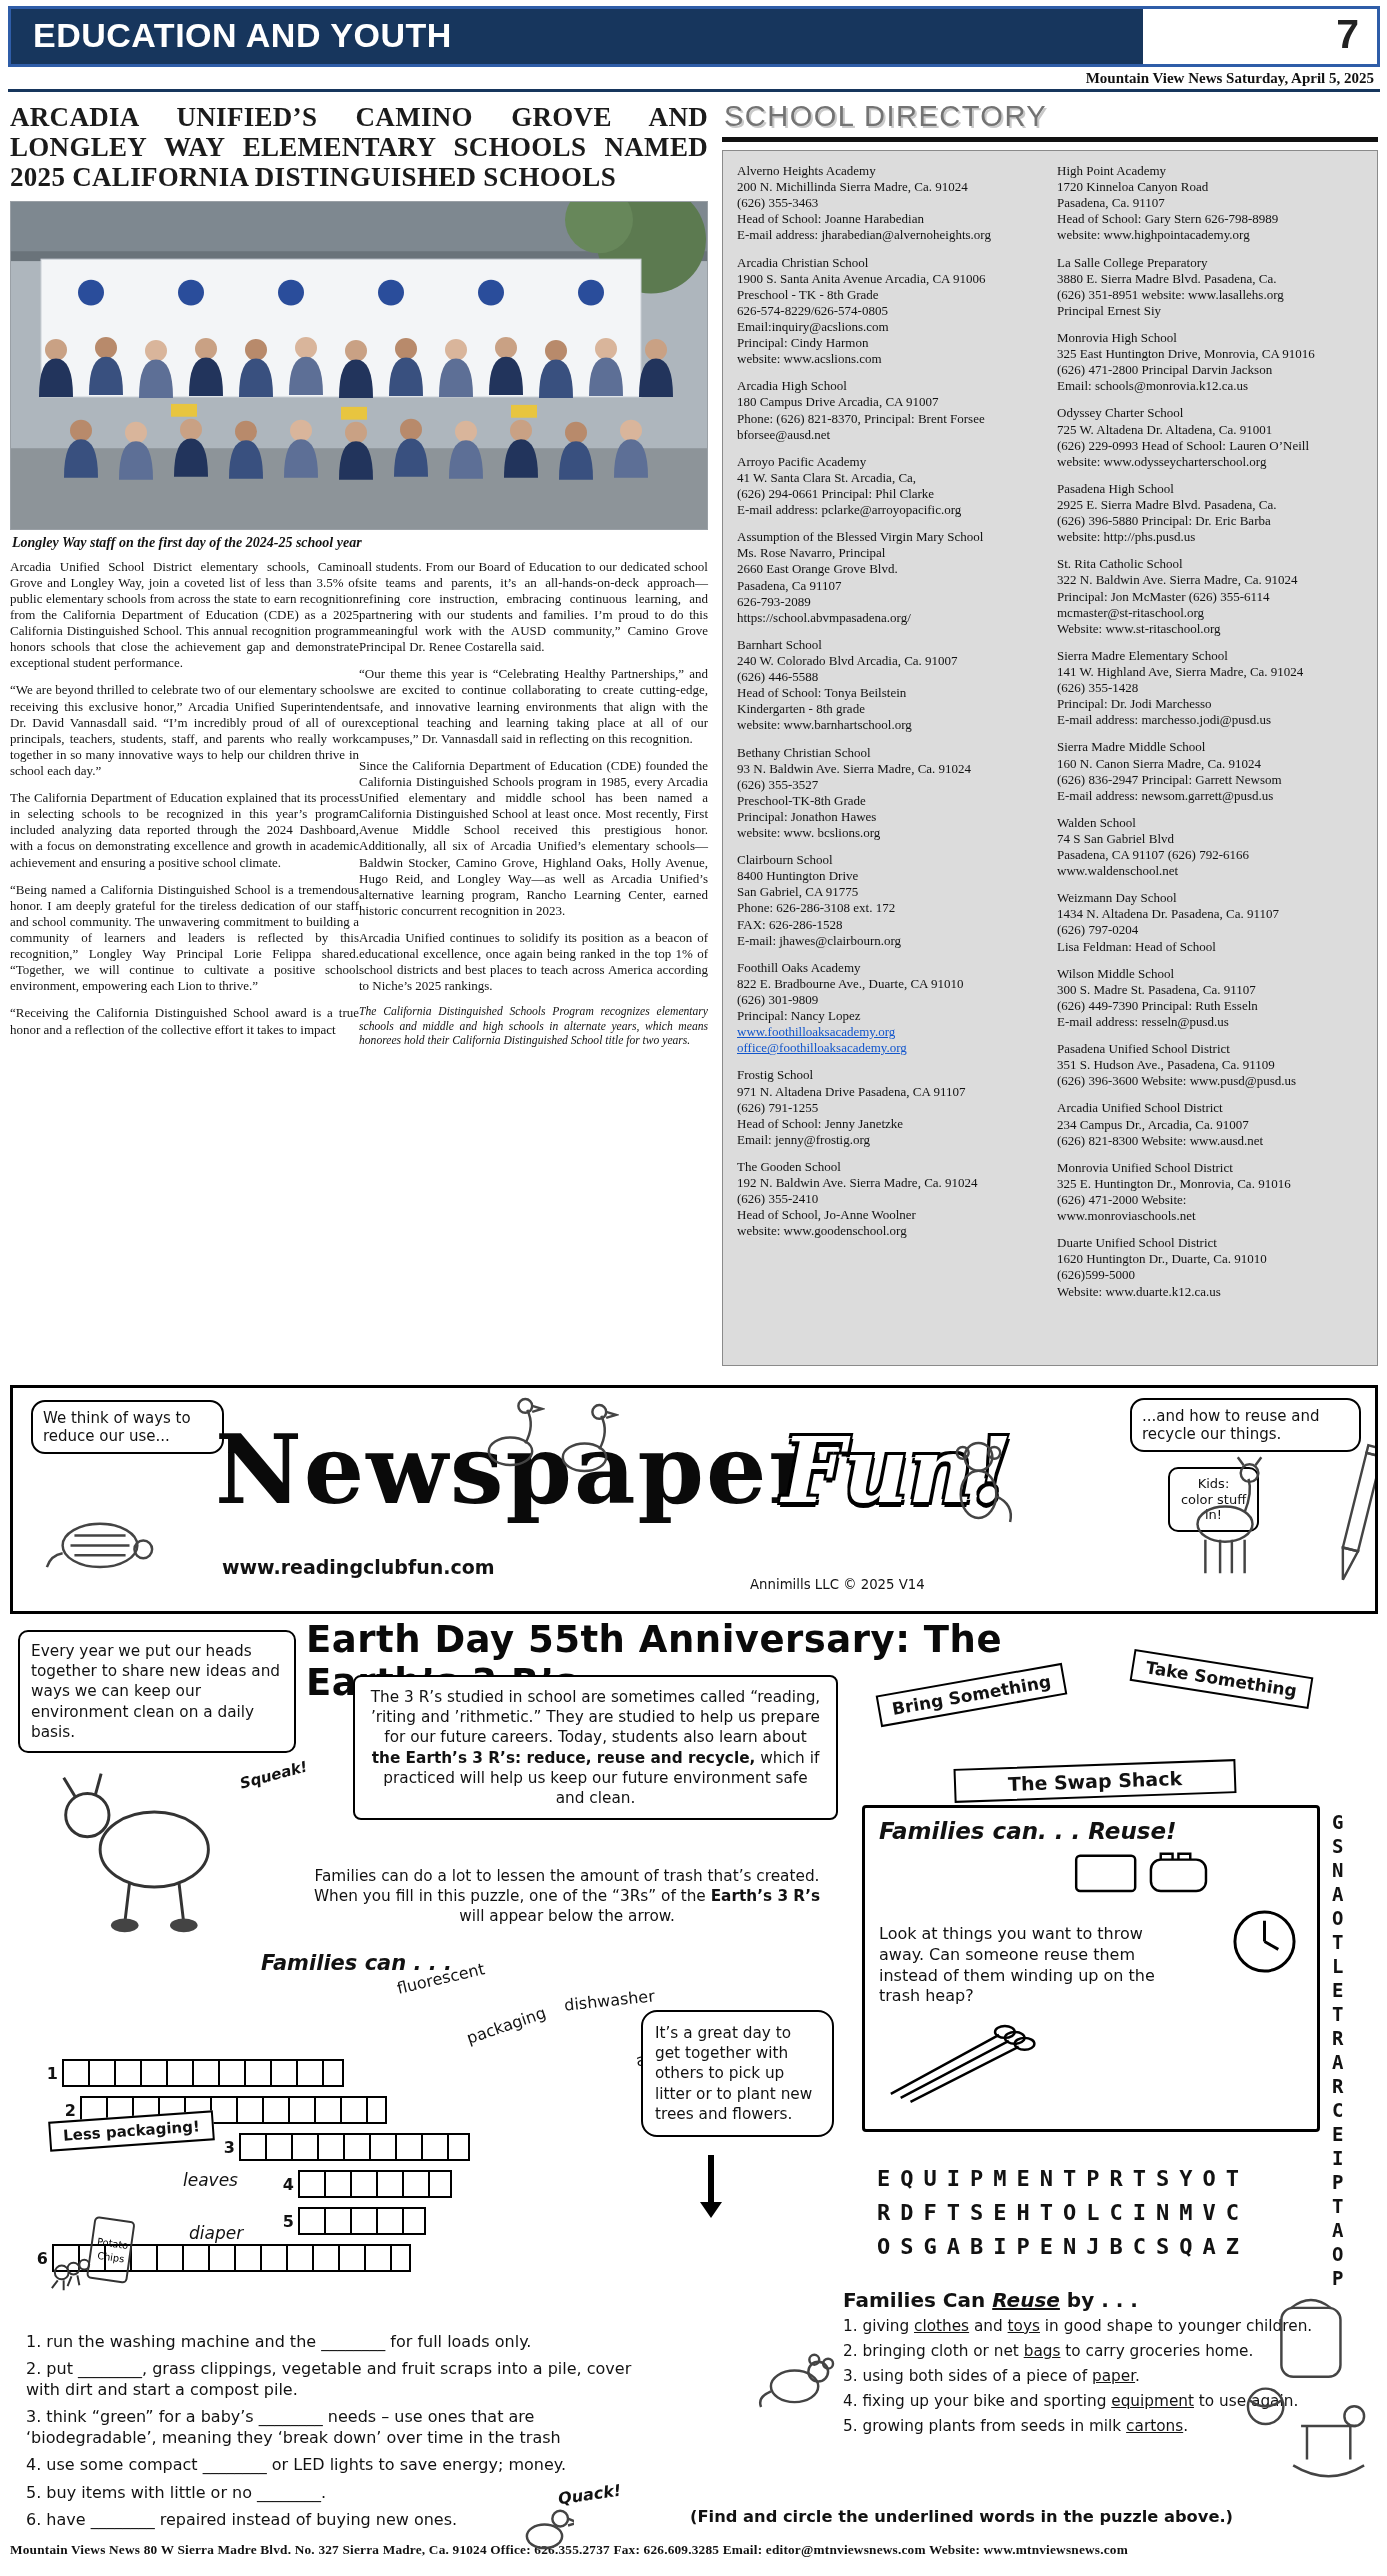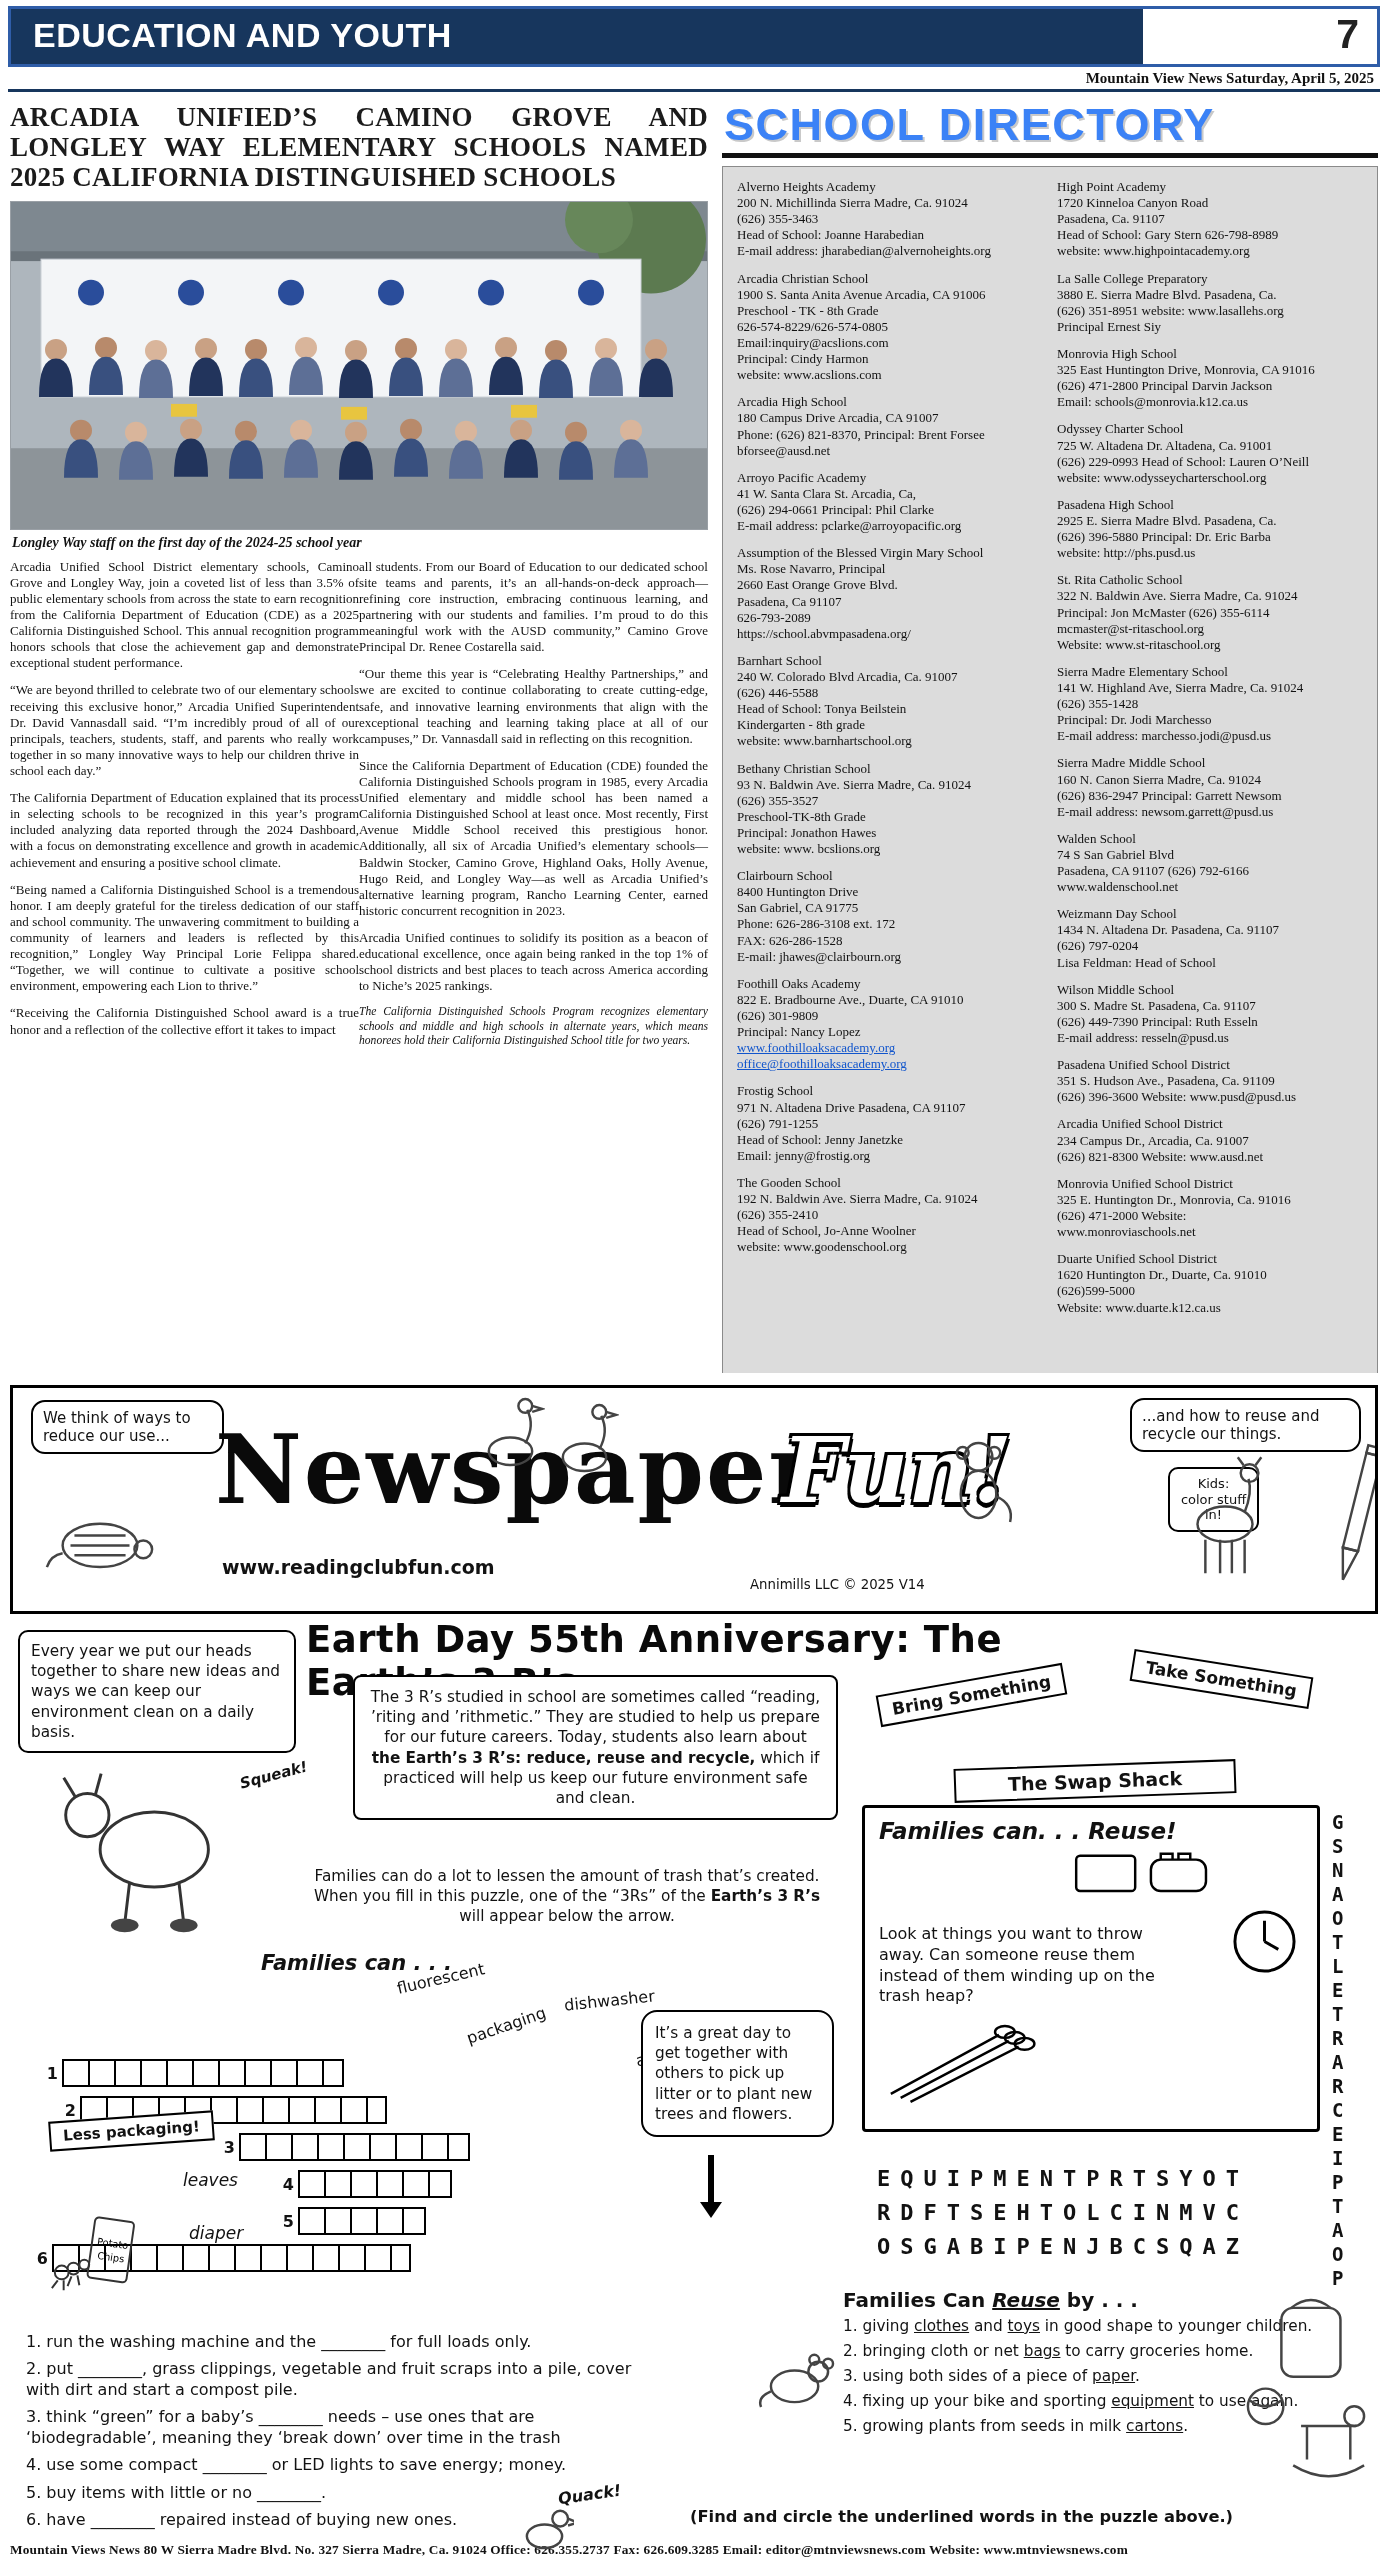--- a/index.html
+++ b/index.html
@@ -27,23 +27,23 @@
   .photo { margin-top:8px; border:1px solid #9aa0a6; }
   .photo svg { display:block; }
   .caption { font-style:italic; font-weight:bold; font-size:14px; padding:5px 2px 8px; }
   .body-cols { display:flex; }
   .bcol { flex:1; font-size:13px; line-height:1.24; text-align:justify; }
   .para { margin-bottom:11px; }
   .footnote { font-style:italic; font-size:11.6px; line-height:1.25; }
 
   
   .directory { flex:1; min-width:0; }
-  .dir-title { font-family:"Liberation Sans", sans-serif; font-weight:bold; font-size:45px;
+  .dir-title { font-family:"Liberation Sans", sans-serif; font-weight:normal; font-size:29px;
                letter-spacing:1.5px; line-height:1; padding:0 2px 6px; border-bottom:5px solid #111;
-               color:#3b82f6; text-shadow:2px 2px 0 #c9c9c9; }
+               color:#737373; text-shadow:2px 2px 0 #c9c9c9; }
   .dir-box { margin-top:8px; background:#dcdcdc; border:1px solid #8a8a8a; display:flex; gap:14px;
              padding:12px 14px; height:1216px; overflow:hidden; }
   .dir-col { flex:1; min-width:0; font-size:13px; line-height:1.24; }
   .dir-entry { margin-bottom:11px; }
   .lk { color:#1155cc; text-decoration:underline; }
 
   
   .fun-banner { margin:12px 10px 0; border:3px solid #000; height:229px; position:relative;
                 font-family:"DejaVu Sans", sans-serif; background:#fff; overflow:hidden; }
   .bubble { position:absolute; border:2px solid #000; border-radius:14px; background:#fff;

